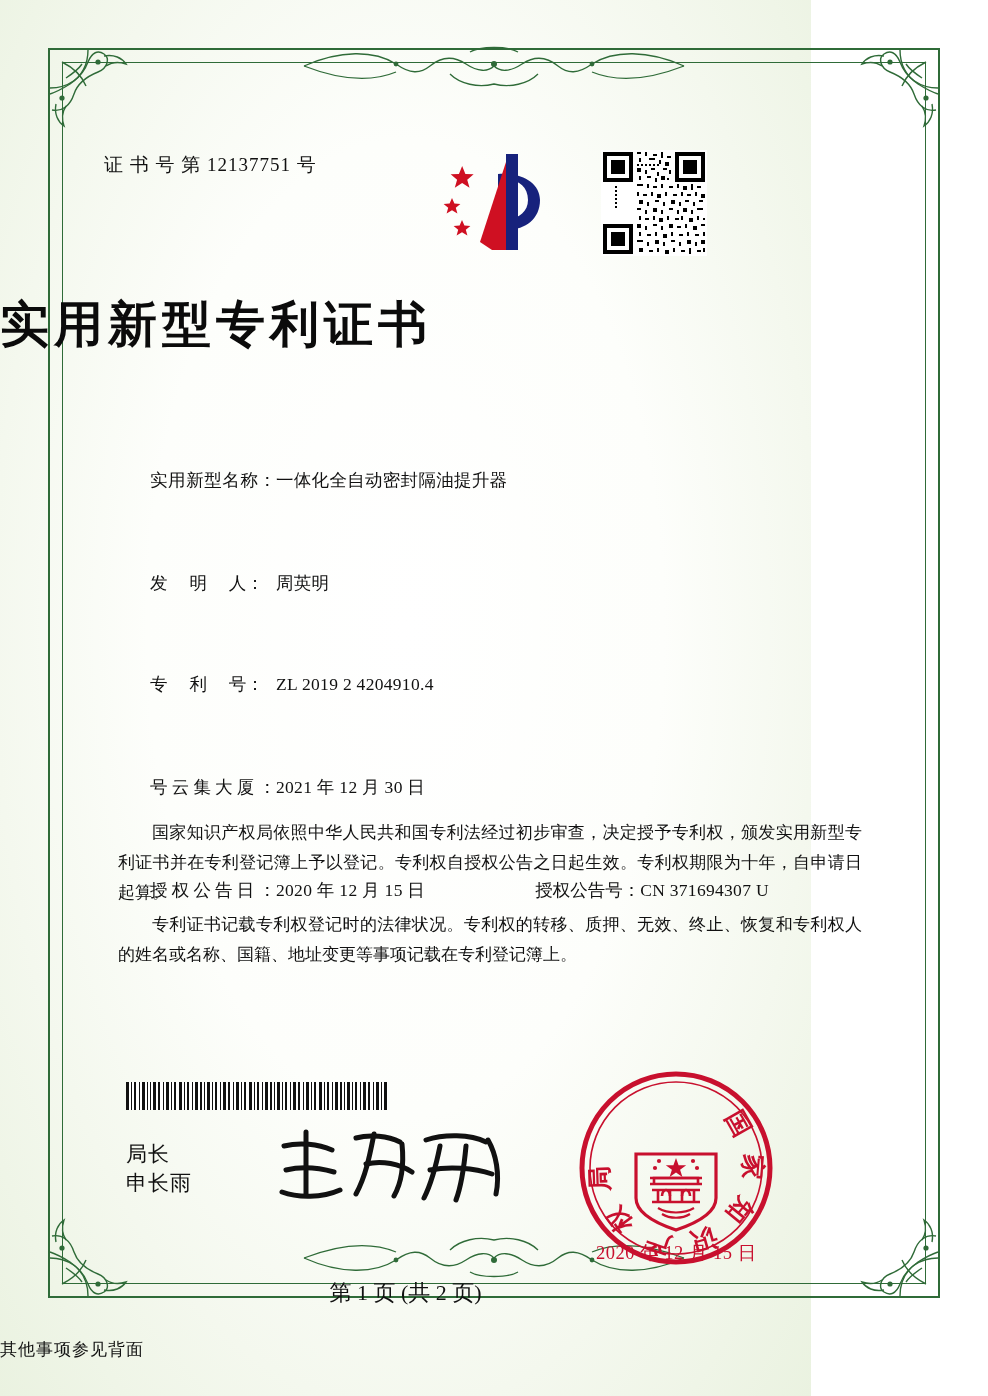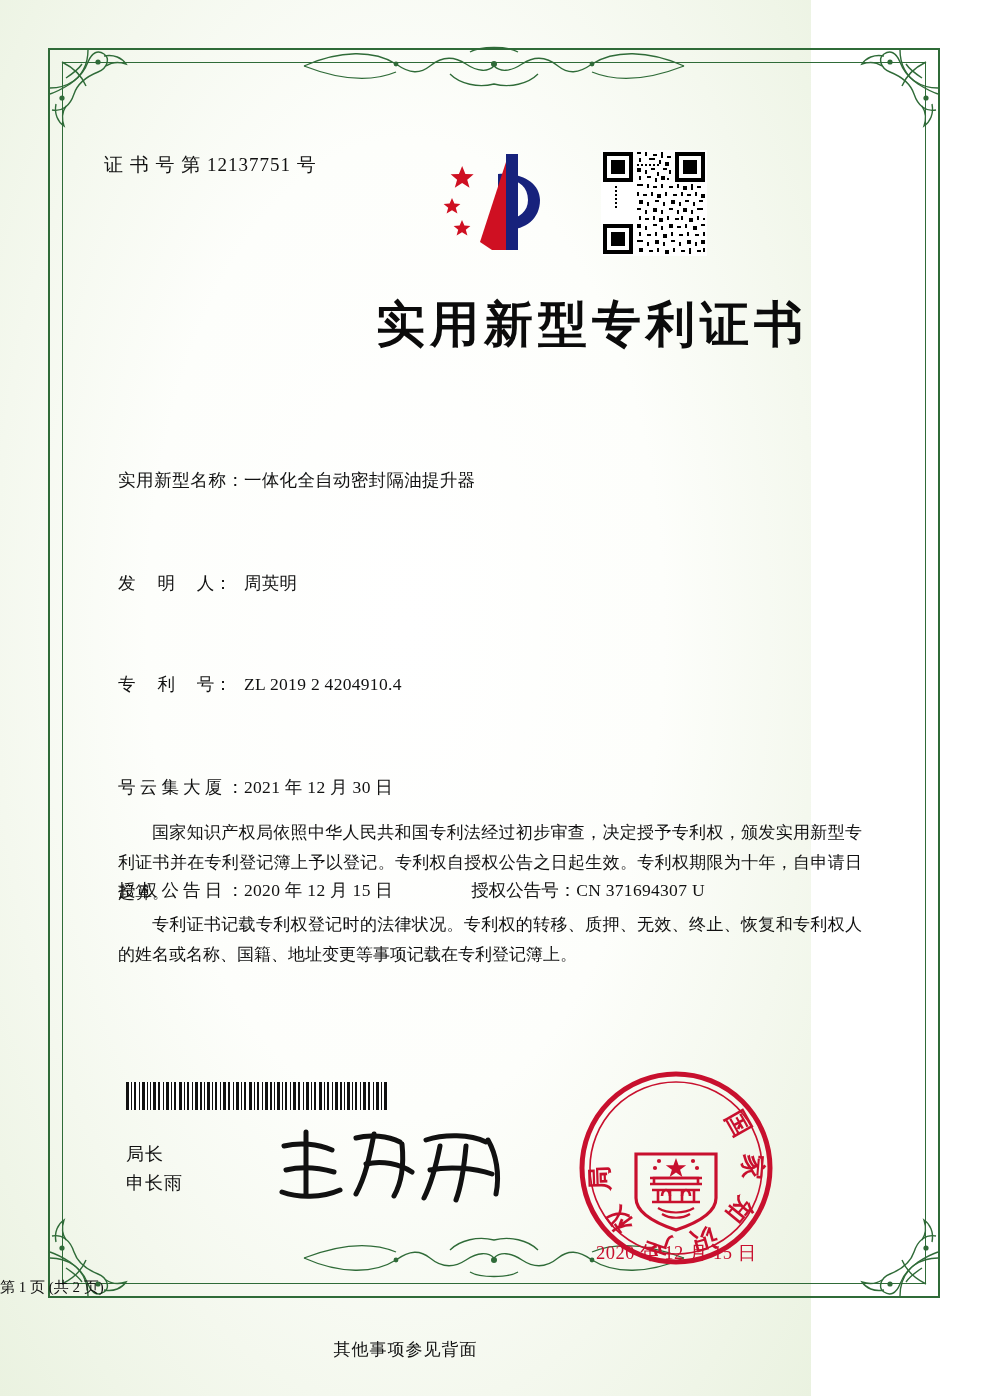--- a/index.html
+++ b/index.html
@@ -81,21 +81,21 @@
     width: 106px; height: 106px;
     background: #fff;
   }
   .qr svg { display:block; }
 
   
   .doc-title {
     position: absolute;
     left: 0; right: 3px;
     top: 292px;
-    text-align: right;
+    text-align: left;
     font-size: 49px;
     font-weight: bold;
     letter-spacing: 5px;
     color: #0b0b0b;
     font-family: "DejaVu Serif", "Liberation Serif", serif;
   }
 
   
   .fields {
     position: absolute;
@@ -107,20 +107,21 @@
   }
   .field-row {
     display: flex;
     align-items: baseline;
     margin-bottom: 31px;
     white-space: nowrap;
   }
   .field-label {
     flex: 0 0 auto;
     letter-spacing: 0px;
+    margin-left: 32px;
   }
   .field-value {
     flex: 0 1 auto;
     letter-spacing: 0.3px;
     margin-top: 48px;
   }
   .lbl-w { display:inline-block; width: 126px; }
   .lbl-w-sp { display:inline-block; width: 126px; text-align: justify; text-align-last: justify; }
   .gap-col { display:inline-block; width: 78px; }
 
@@ -141,21 +142,21 @@
   .barcode {
     position: absolute;
     left: 126px; top: 1082px;
     width: 262px; height: 28px;
   }
 
   
   .sig-label {
     position: absolute;
     left: 126px; top: 1140px;
-    font-size: 18px;
+    font-size: 21px;
     line-height: 29px;
     color: #111;
     letter-spacing: 1px;
   }
   .sig-script {
     position: absolute;
     left: 270px; top: 1120px;
     width: 250px; height: 90px;
   }
 
@@ -172,29 +173,29 @@
     color: #c8102e;
     letter-spacing: 0.5px;
     white-space: nowrap;
   }
 
   
   .page-num {
     position: absolute;
     left: 0; right: 0;
     top: 1278px;
-    text-align: left;
-    font-size: 15px;
+    text-align: center;
+    font-size: 22px;
     color: #111;
   }
   .footer-note {
     position: absolute;
     left: 0; right: 0;
     top: 1338px;
-    text-align: center;
+    text-align: left;
     font-size: 17px;
     color: #111;
     letter-spacing: 1px;
   }
 </style>
 </head>
 <body>
 
 <div id="page">
 

